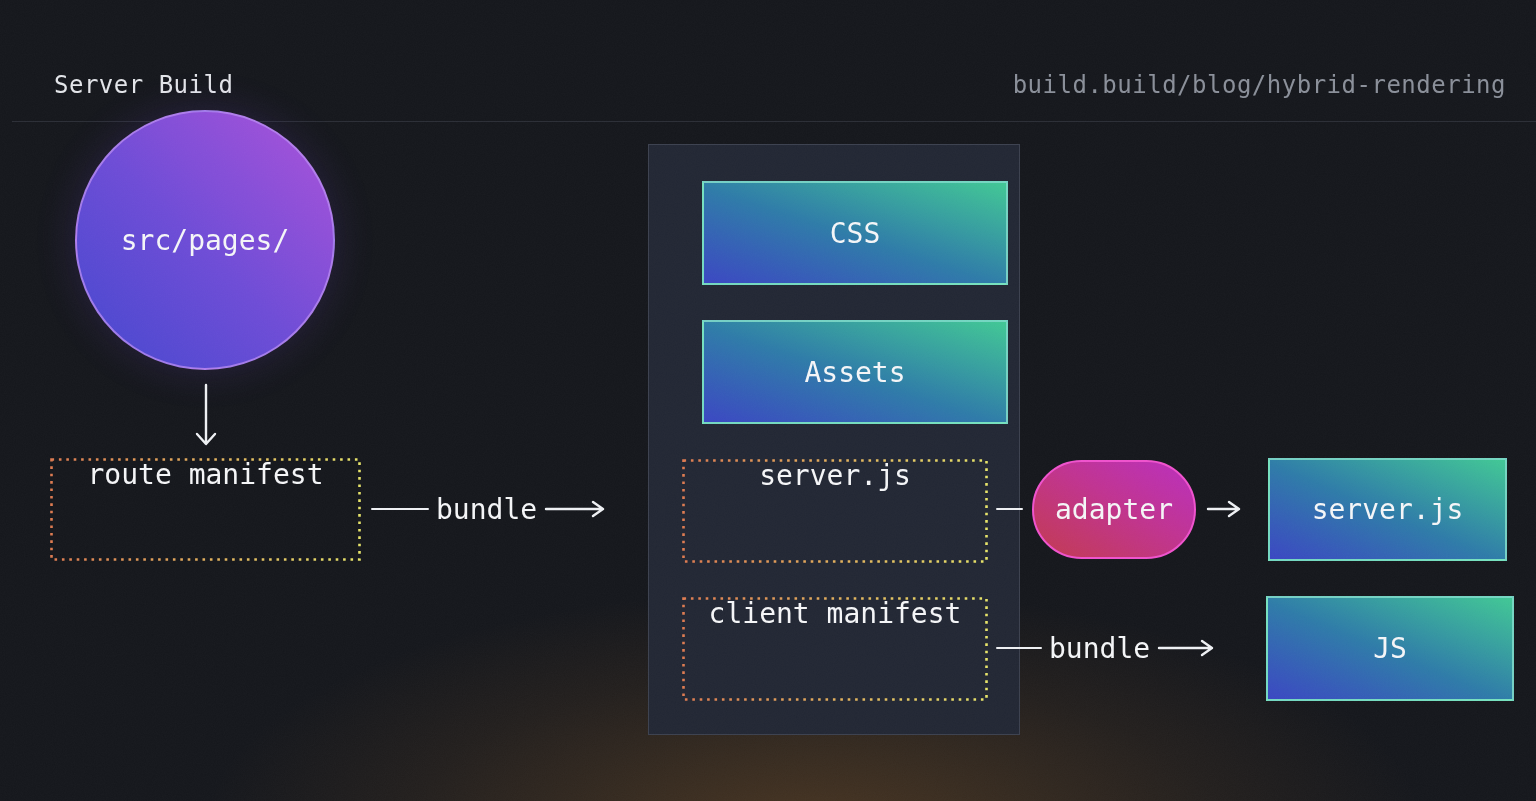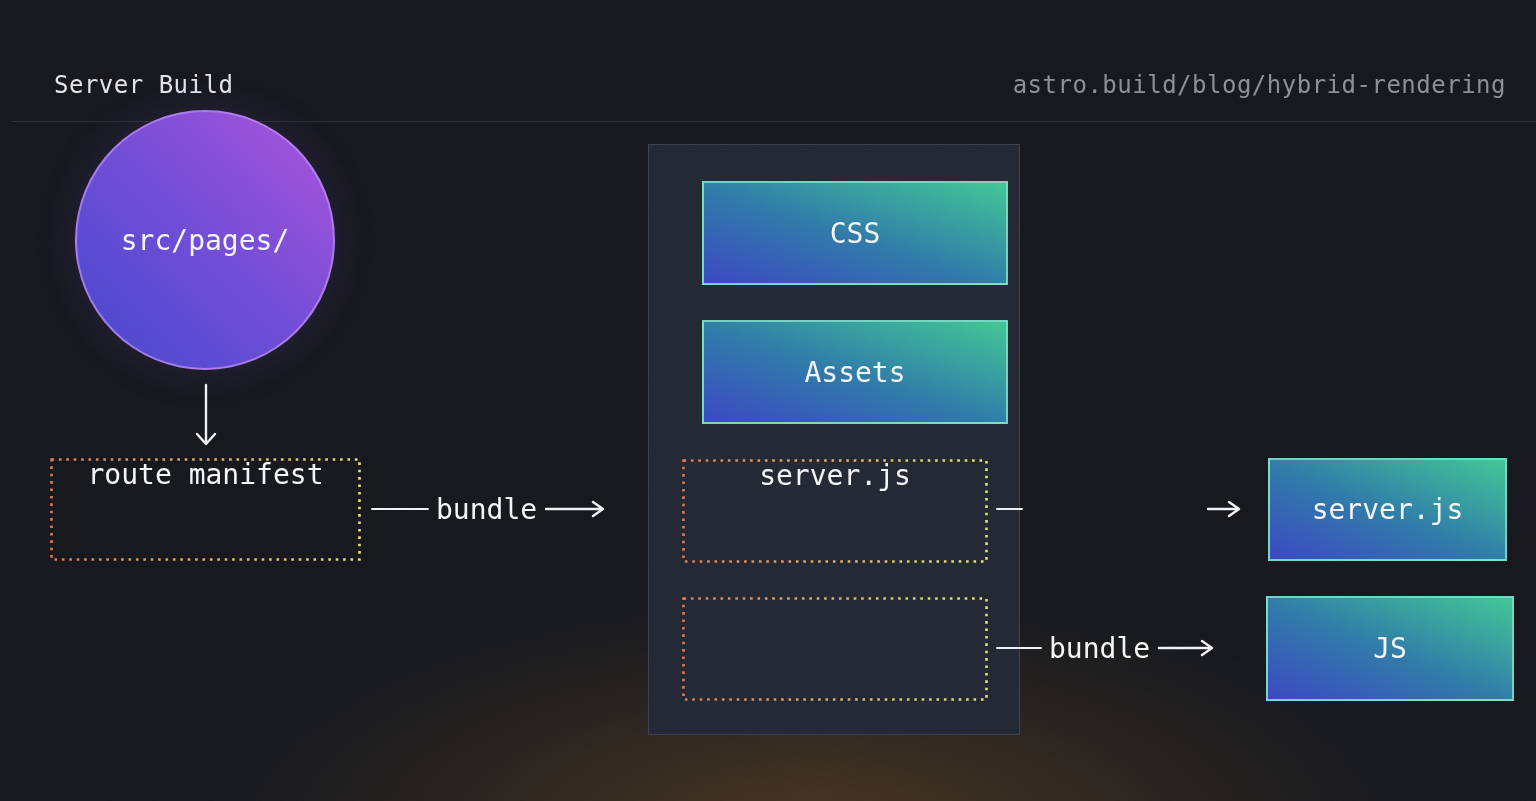--- a/index.html
+++ b/index.html
@@ -111,21 +111,21 @@
     <defs>
       <linearGradient id="dotGrad" x1="0" y1="0" x2="1" y2="0">
         <stop offset="0" stop-color="#dd7a50"></stop>
         <stop offset="1" stop-color="#e6e368"></stop>
       </linearGradient>
     </defs>
   </svg>
 
   <div class="header">
     <span class="title">Server Build</span>
-    <span class="url">astro.build/blog/hybrid-rendering</span>
+    <span class="url">build.build/blog/hybrid-rendering</span>
   </div>
 
   <div class="circle">
     <span class="label">src/pages/</span>
   </div>
 
   <svg class="down-arrow-svg" style="position:absolute; left:194px; top:383px;" width="24" height="66" viewBox="0 0 24 66">
     <path d="M12 2 V60 M3 51 L12 61 L21 51" fill="none" stroke="#eef0f3" stroke-width="2.4" stroke-linecap="round" stroke-linejoin="round"></path>
   </svg>
 
@@ -158,26 +158,30 @@
       <svg class="border-rect" width="306" height="104" viewBox="0 0 306 104">
         <rect x="1.5" y="1.5" width="303" height="101" fill="none" stroke="url(#dotGrad)" stroke-width="2.6" stroke-dasharray="2.6 4.8"></rect>
       </svg>
       <span class="label">server.js</span>
     </div>
 
     <div class="dotted-box" style="left:33px; top:452px; width:306px; height:104px;">
       <svg class="border-rect" width="306" height="104" viewBox="0 0 306 104">
         <rect x="1.5" y="1.5" width="303" height="101" fill="none" stroke="url(#dotGrad)" stroke-width="2.6" stroke-dasharray="2.6 4.8"></rect>
       </svg>
+      <span class="label">client manifest</span>
     </div>
 
   </div>
 
   <div class="link-line" style="left:996px; top:508px; width:27px;"></div>
 
+  <div class="pill">
+    <span class="label">adapter</span>
+  </div>
 
   <svg class="arrow-svg" style="position:absolute; left:1206px; top:499px;" width="36" height="20" viewBox="0 0 36 20">
     <path d="M2 10 H31 M23 3 L33 10 L23 17" fill="none" stroke="#eef0f3" stroke-width="2.4" stroke-linecap="round" stroke-linejoin="round"></path>
   </svg>
 
   <div class="teal-box" style="left:1248px; top:458px; width:239px; height:103px;">
     <span class="label">server.js</span>
   </div>
 
   <div class="connector" style="left:996px; top:626px;">

